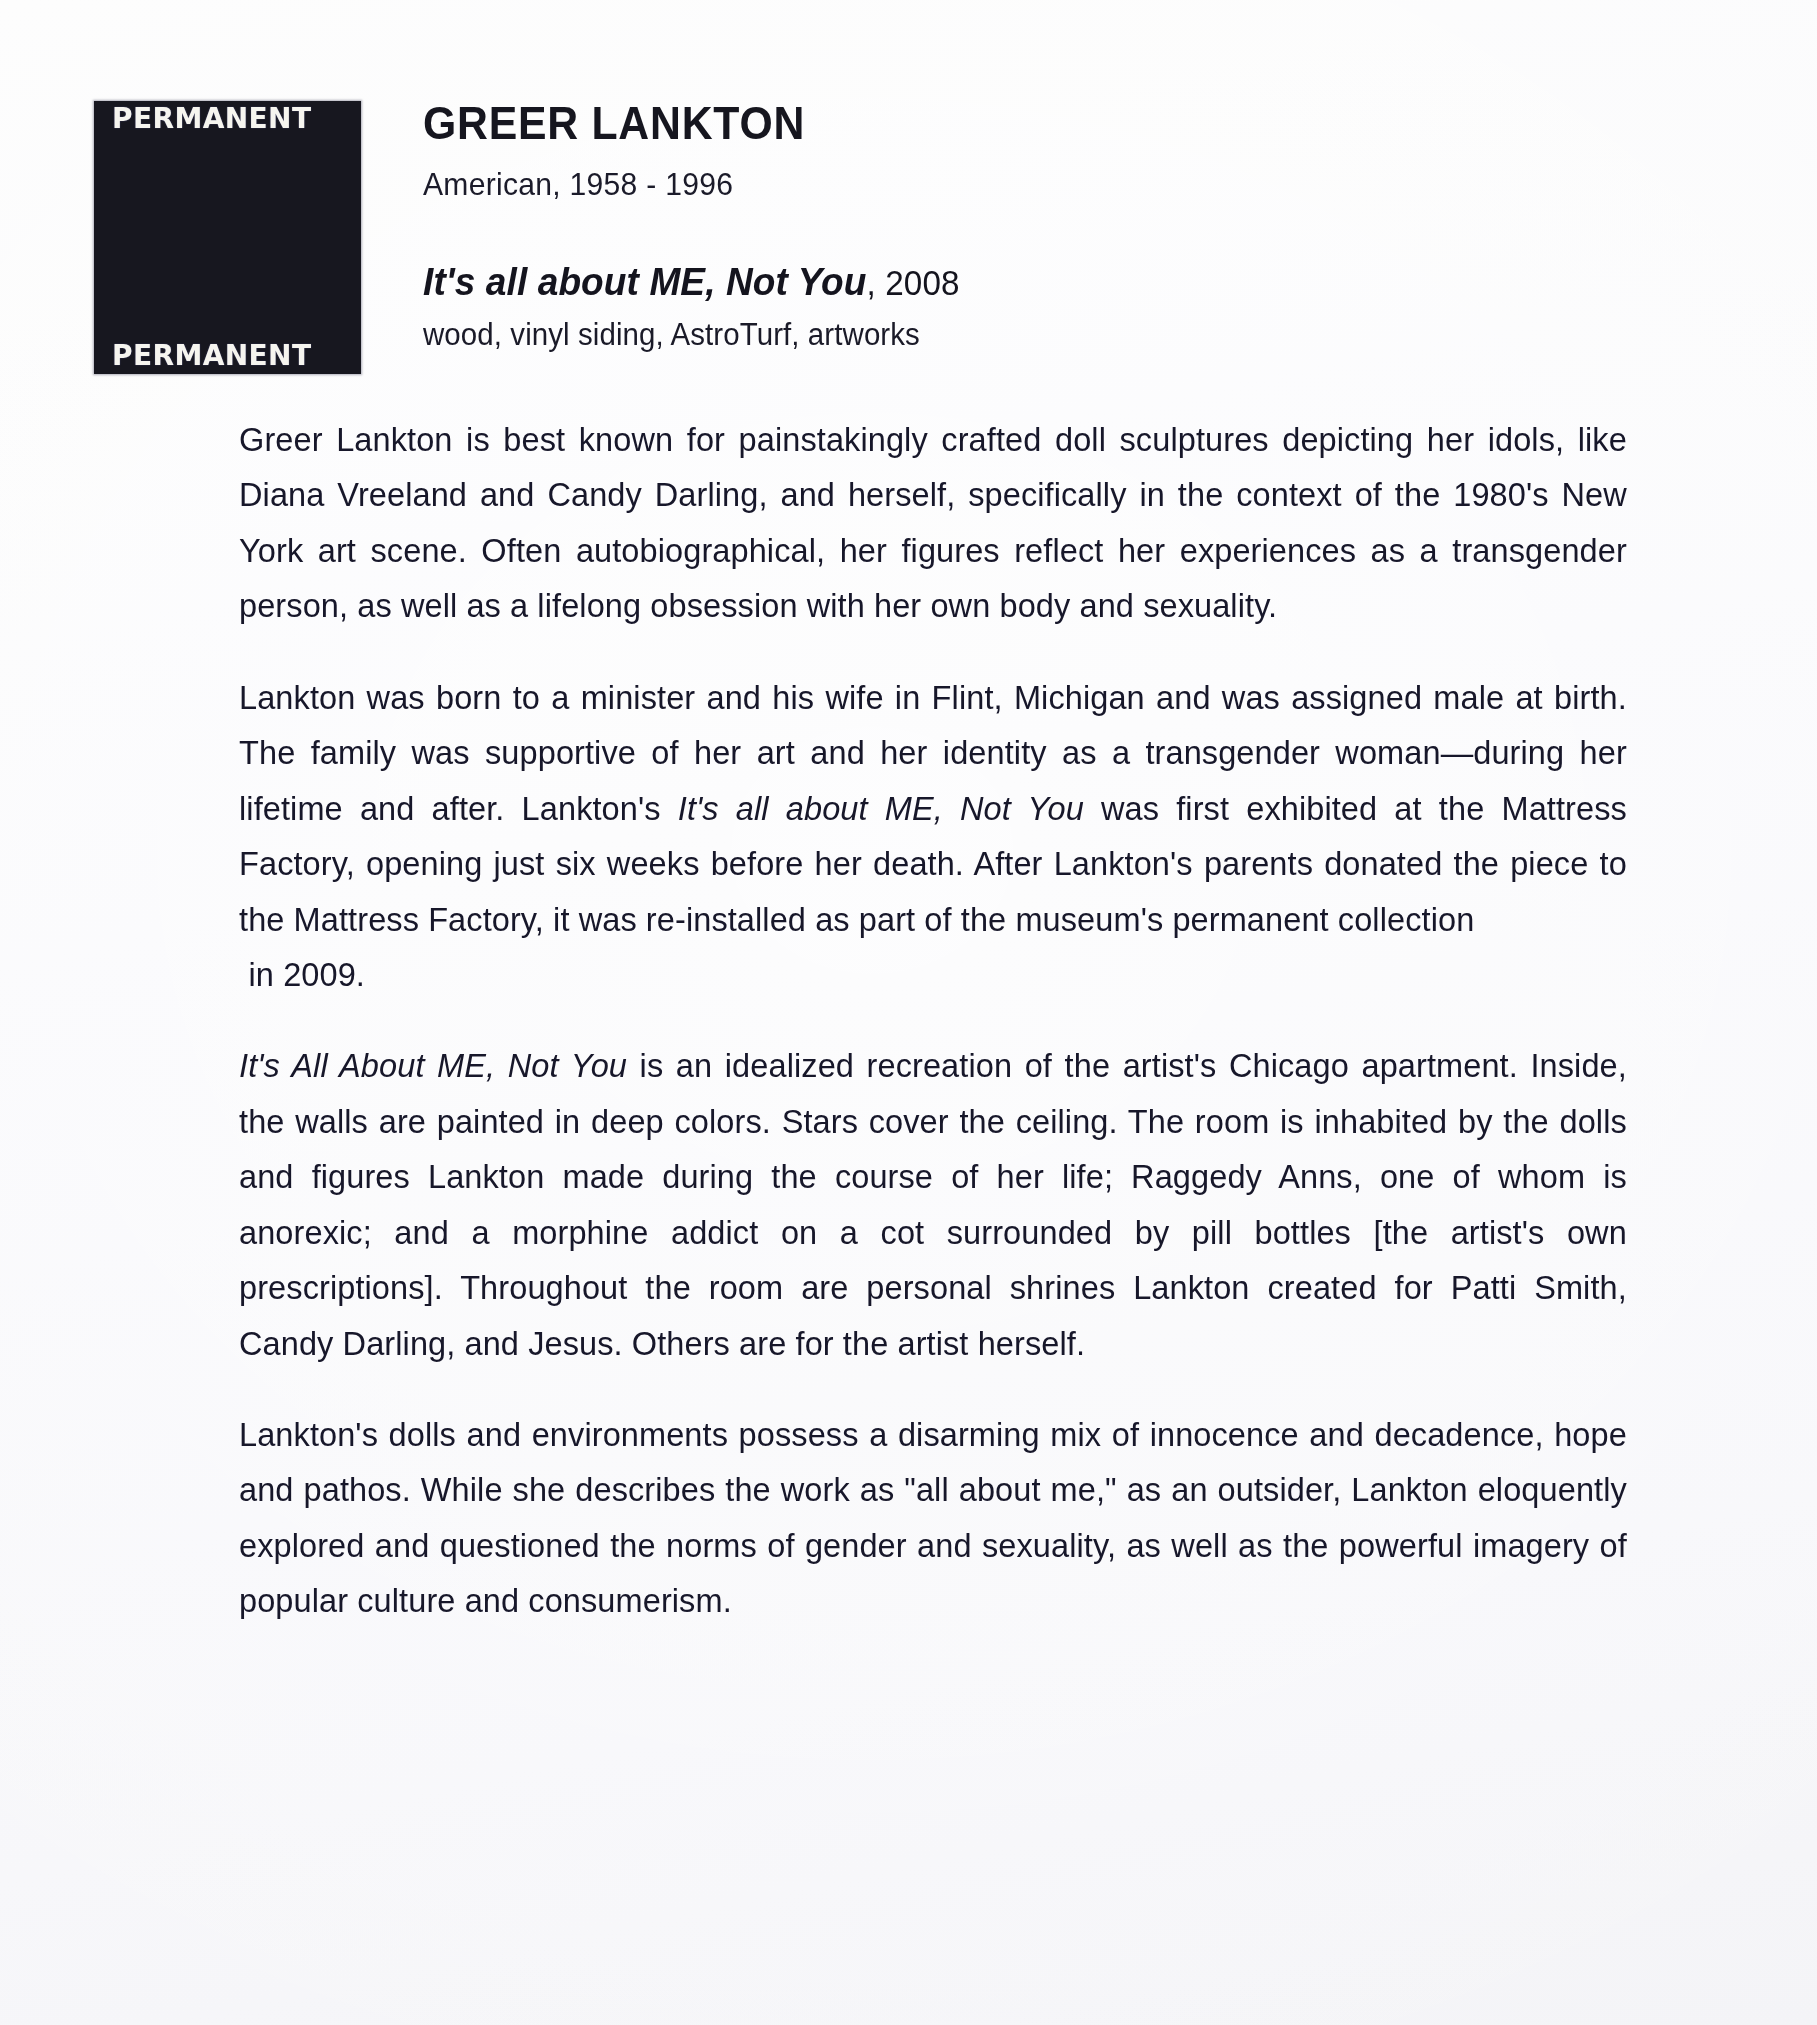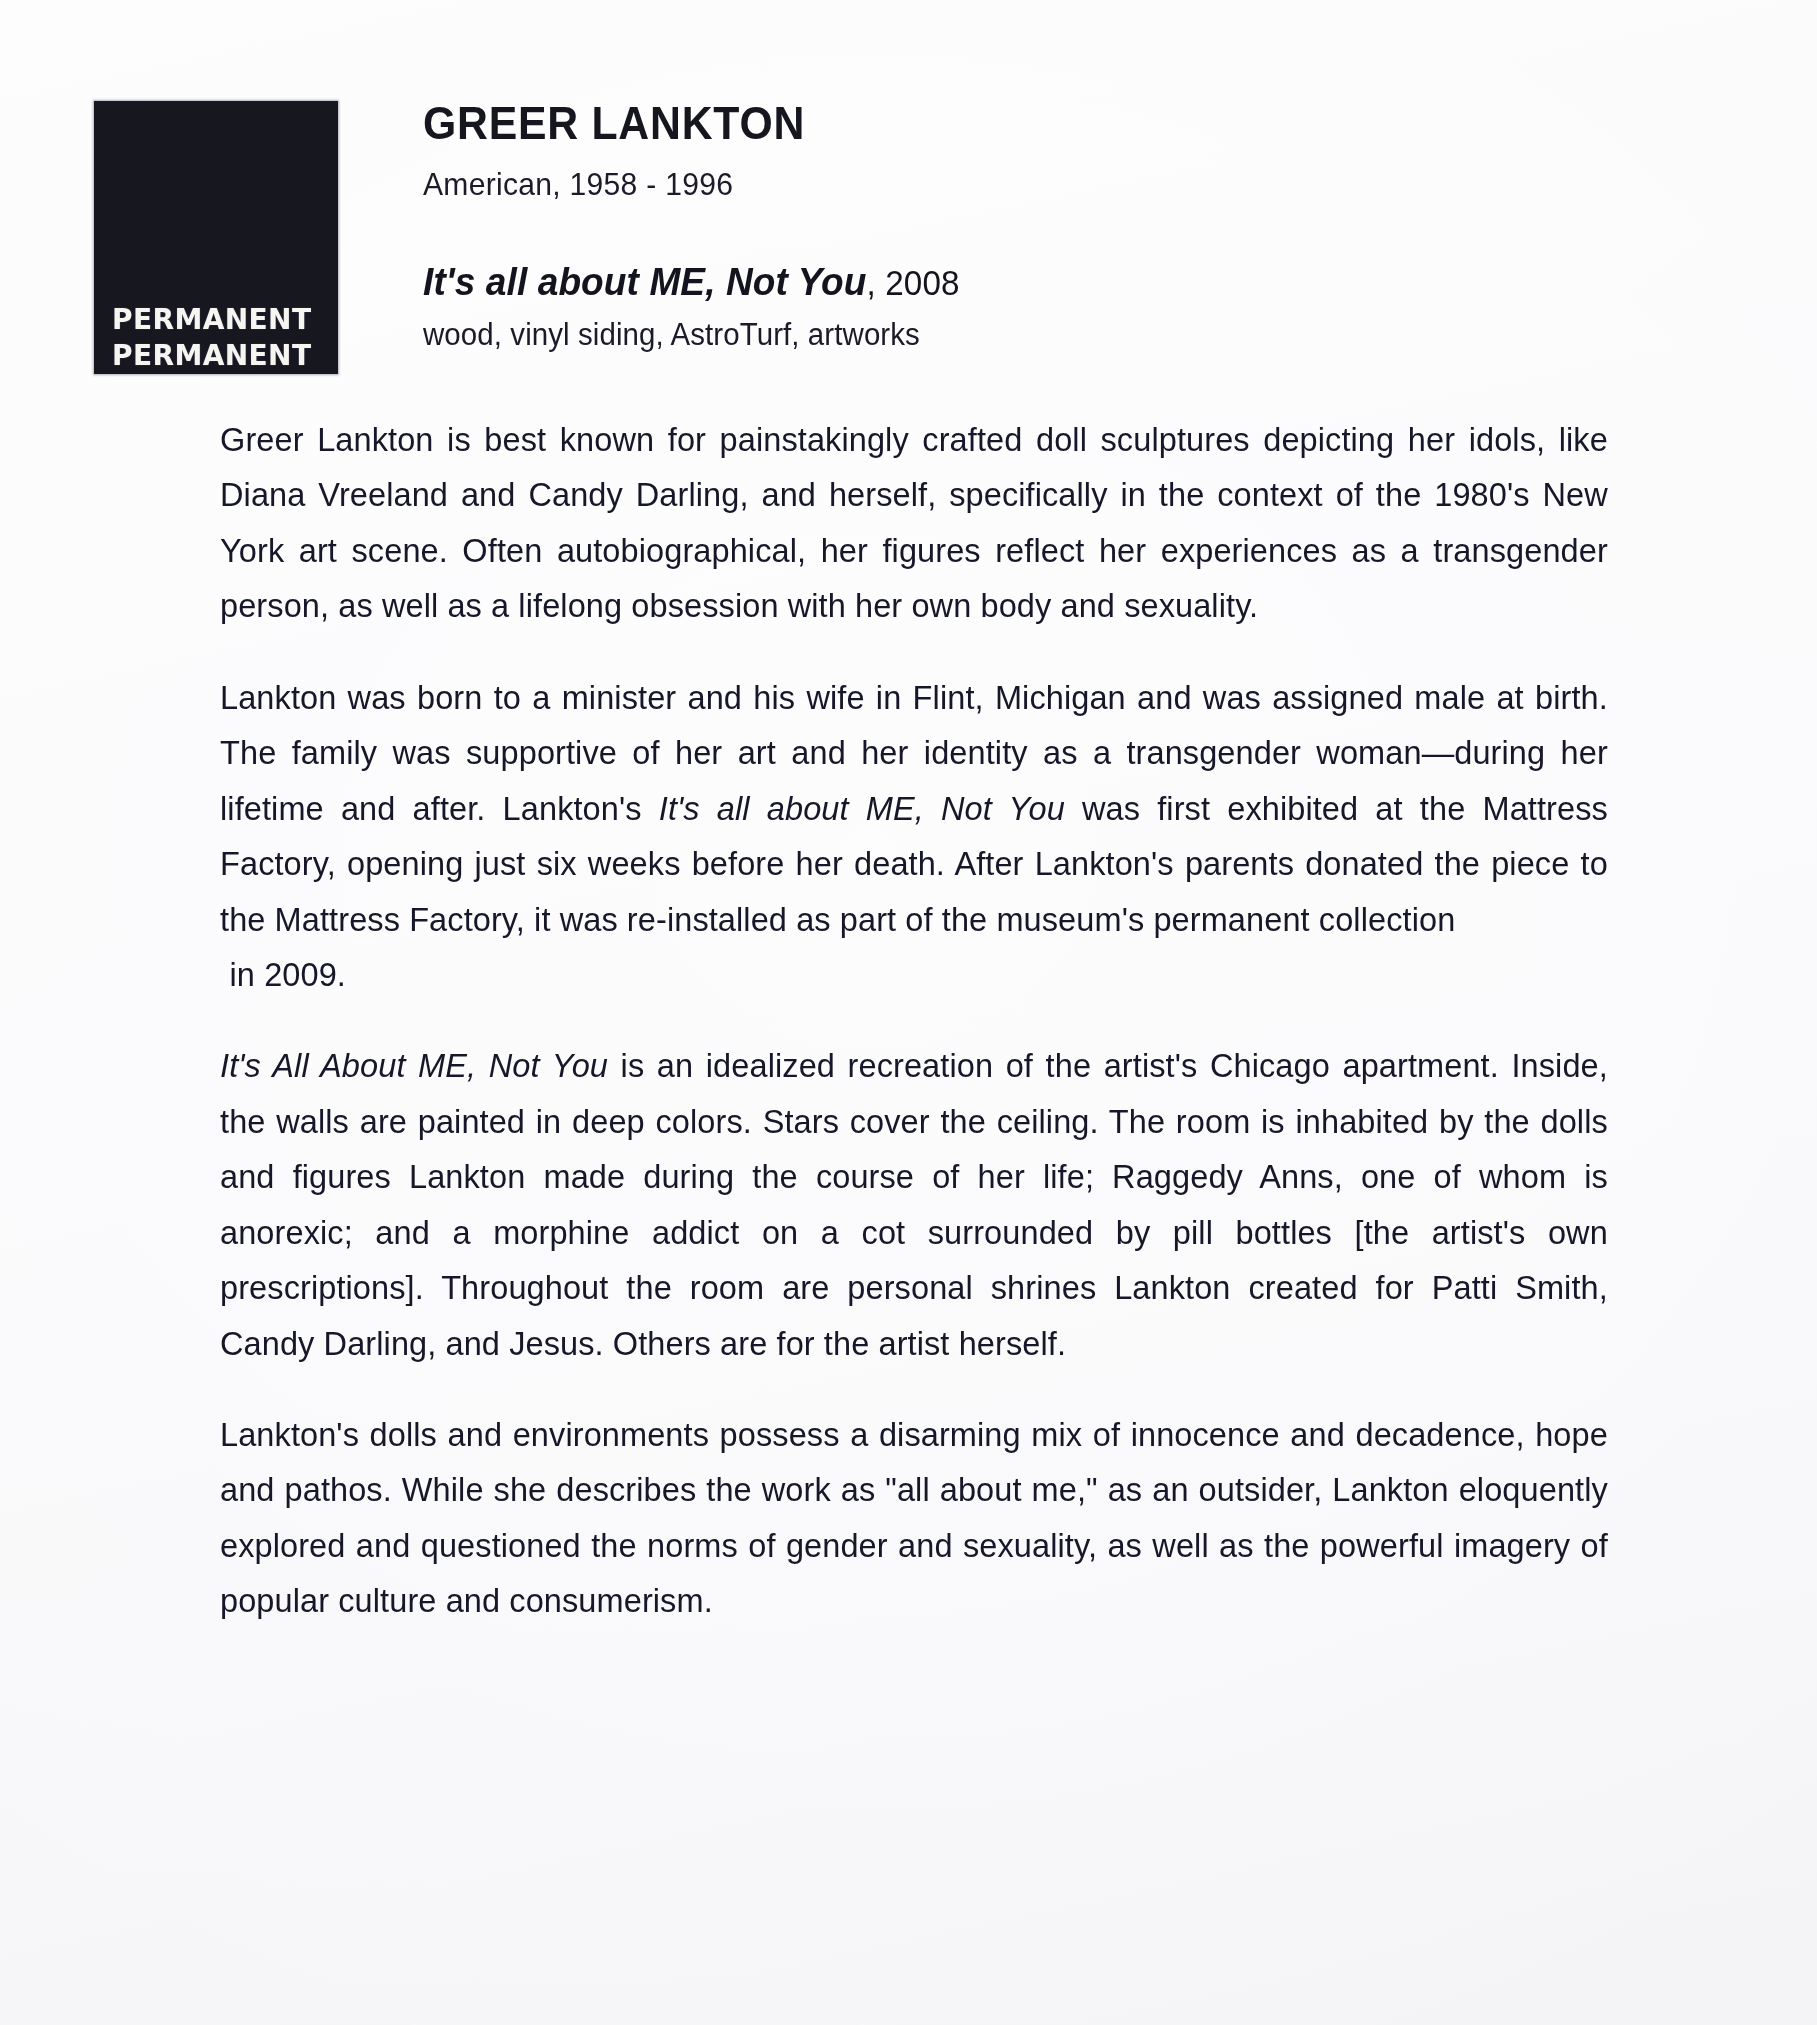--- a/index.html
+++ b/index.html
@@ -40,27 +40,27 @@
     left: 0;
     top: 0;
     width: 100%;
     height: 397px;
   }
 
   .collection-badge {
     position: absolute;
     left: 94px;
     top: 101px;
-    width: 244px;
+    width: 267px;
     height: 273px;
     background: #17171f;
     box-shadow: 0 0 2.1px 0.7px rgba(30,30,60,0.35);
     display: flex;
     flex-direction: column;
-    justify-content: flex-end;
+    justify-content: space-between;
     padding-left: 18px;
     box-sizing: border-box;
   }
 
   .badge-line {
     color: #f6f5ef;
     font-family: "DejaVu Sans", sans-serif;
     font-weight: bold;
     font-size: 28px;
     letter-spacing: 0.4px;
@@ -122,21 +122,21 @@
     font-size: 31px;
     letter-spacing: 0.1px;
     color: #1a1a28;
     transform: scaleX(0.95);
     transform-origin: left center;
   }
 
   
   .body-text {
     position: absolute;
-    left: 220px;
+    left: 239px;
     top: 412px;
     width: 1409px;
   }
 
   .para {
     text-align: justify;
     text-justify: inter-word;
     font-size: 33px;
     line-height: 1.68;
     letter-spacing: 0.1px;

